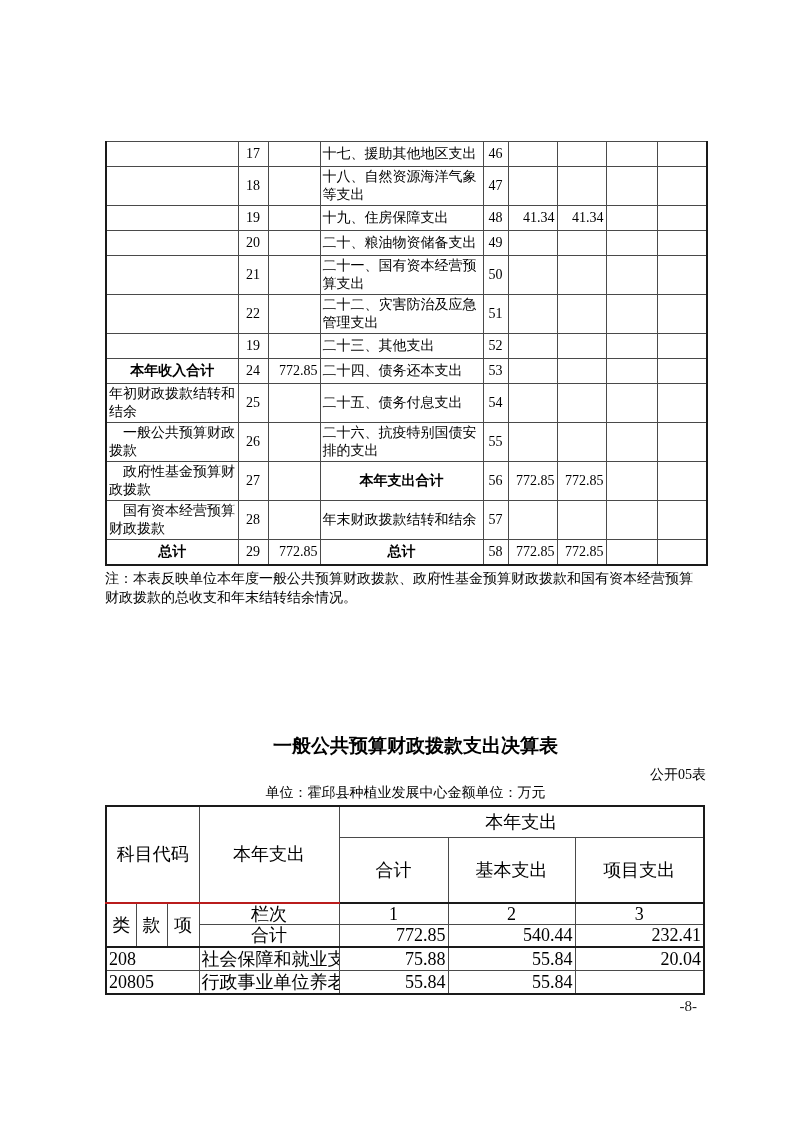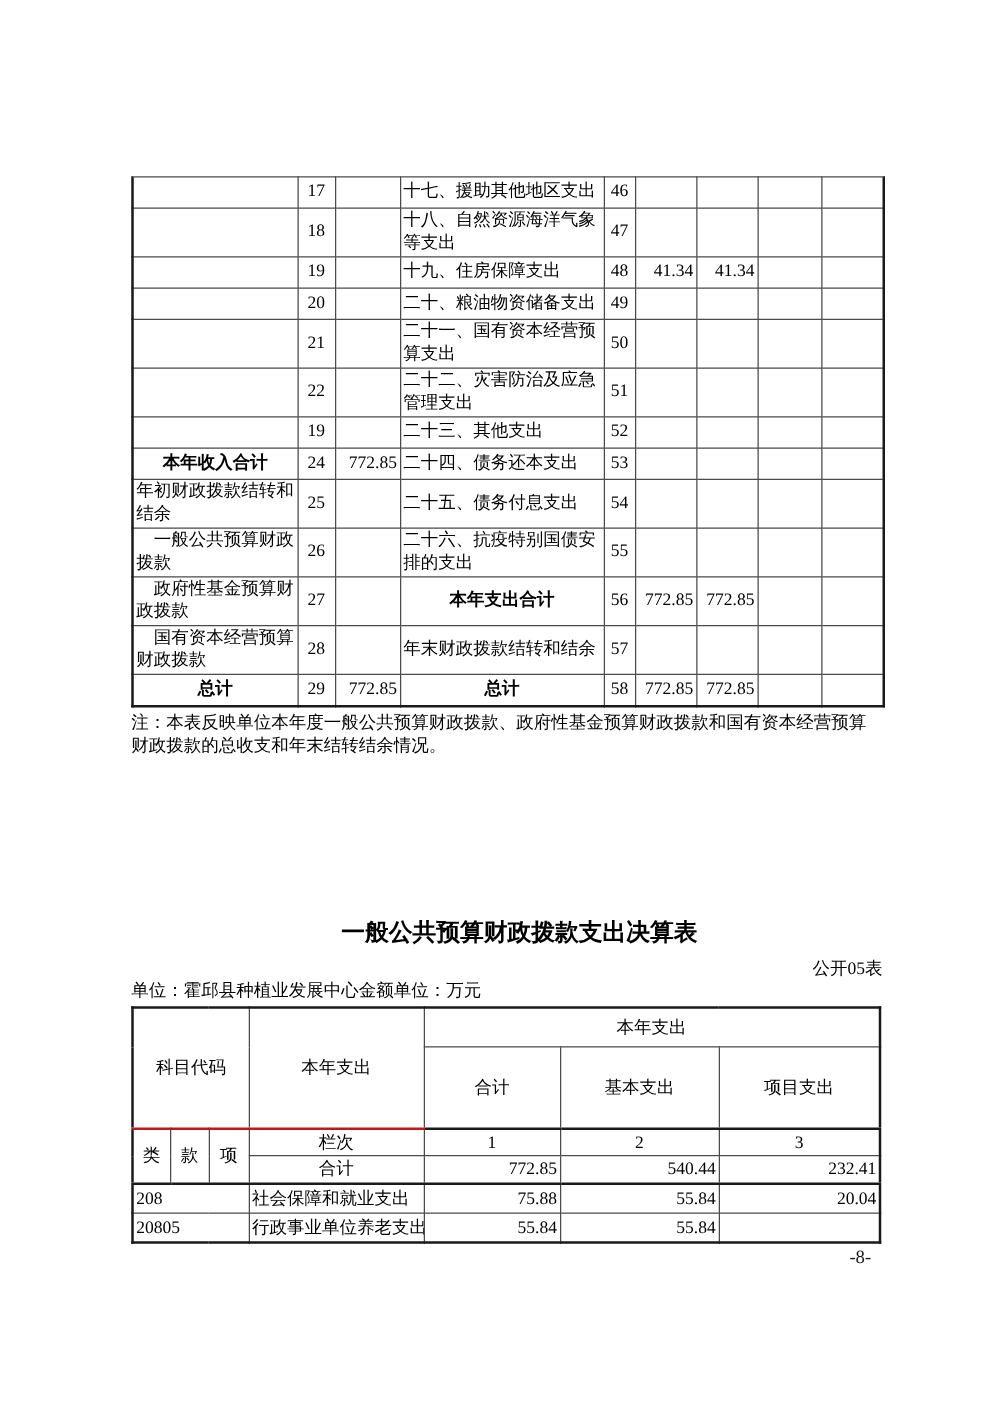--- a/index.html
+++ b/index.html
@@ -39,29 +39,29 @@
     position:absolute;left:115px;top:733px;width:601px;
     text-align:center;font-weight:bold;font-size:19px;
     font-family:"Liberation Sans","DejaVu Sans",sans-serif;
   }
   .code2{
     position:absolute;left:105px;top:766px;width:601px;
     text-align:right;font-size:14px;
   }
   .metaline{
     position:absolute;left:105px;top:784px;width:601px;
-    display:flex;justify-content:flex-start;font-size:14px;
+    display:flex;justify-content:center;font-size:14px;
   }
   #table2{
     position:absolute;left:105px;top:805px;width:598px;
     border:2px solid #1a1a1a;
   }
   #table2 td{
     border:1px solid #4a4a4a;
-    font-size:14px;line-height:17px;
+    font-size:18px;line-height:17px;
     padding:1px 2px;vertical-align:middle;
     text-align:center;white-space:nowrap;overflow:hidden;
   }
   #table2 tr.hA td{height:28px;}
   #table2 tr.hB td{height:62px;}
   #table2 td[rowspan]{border-bottom-width:1px;}
   #table2 tr.hA td[rowspan]{border-bottom:2px solid #b91c1c;}
   #table2 tr.hB td{border-bottom:2px solid #1a1a1a;}
   #table2 tr.hC td{height:18px;}
   #table2 tr.hD td{height:19px;border-bottom:2px solid #1a1a1a;}

